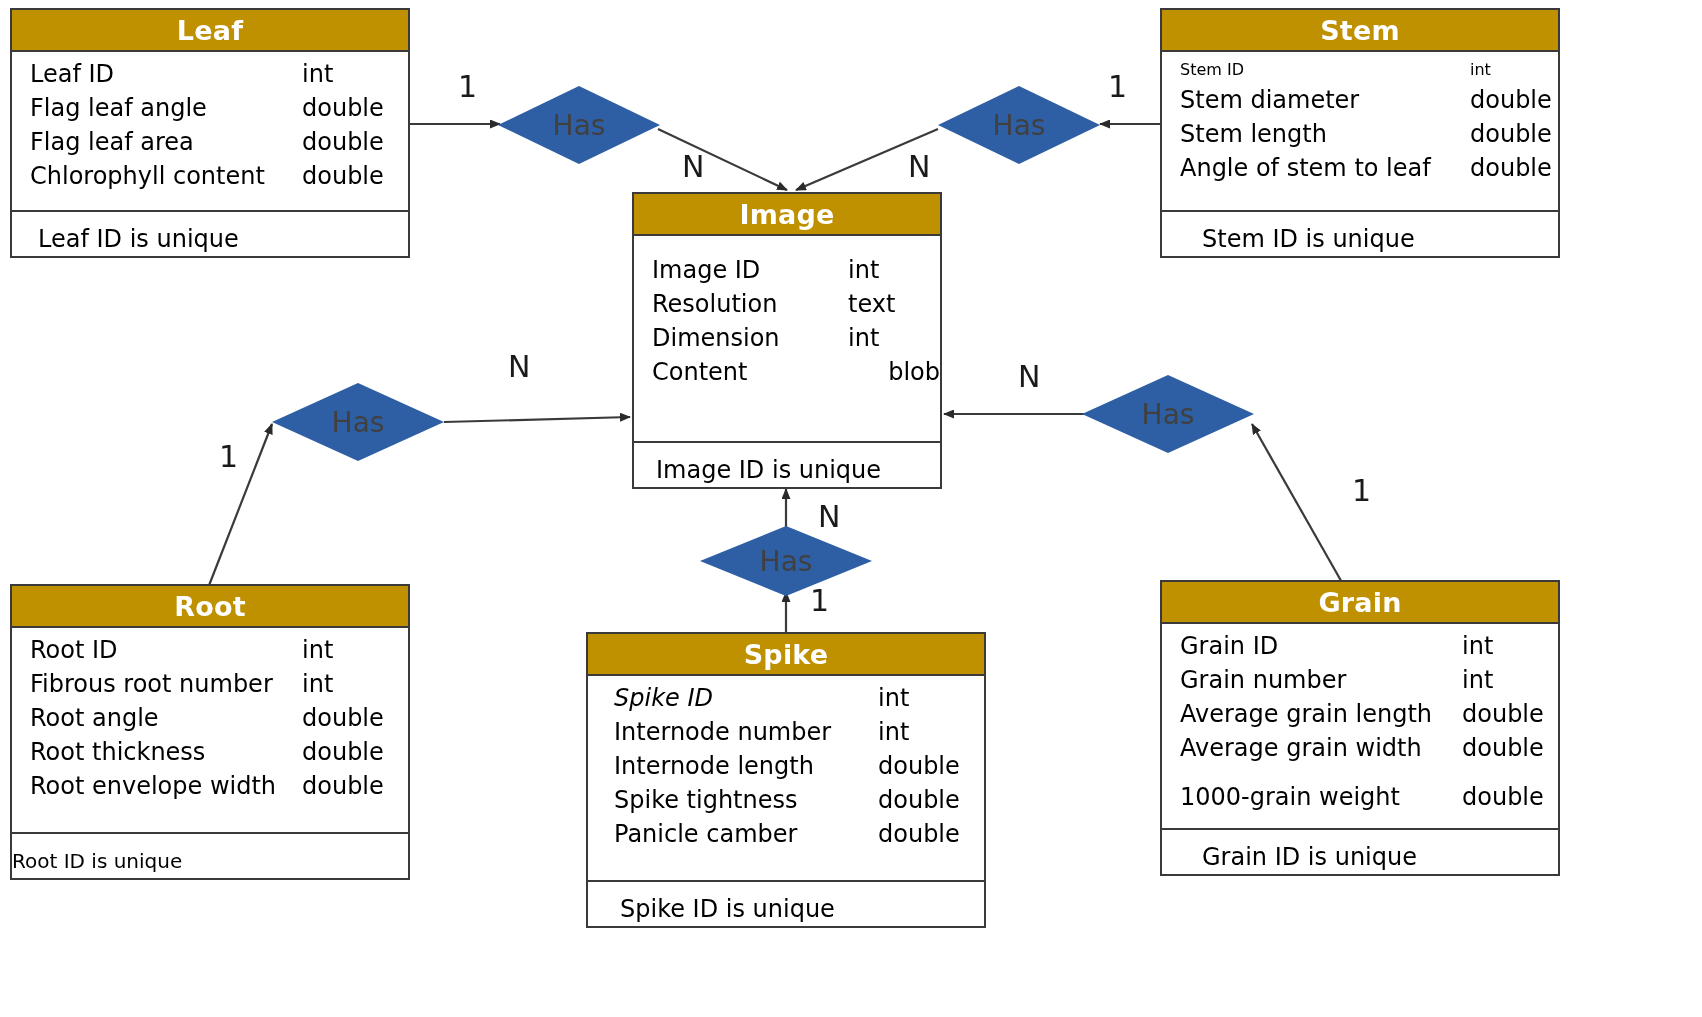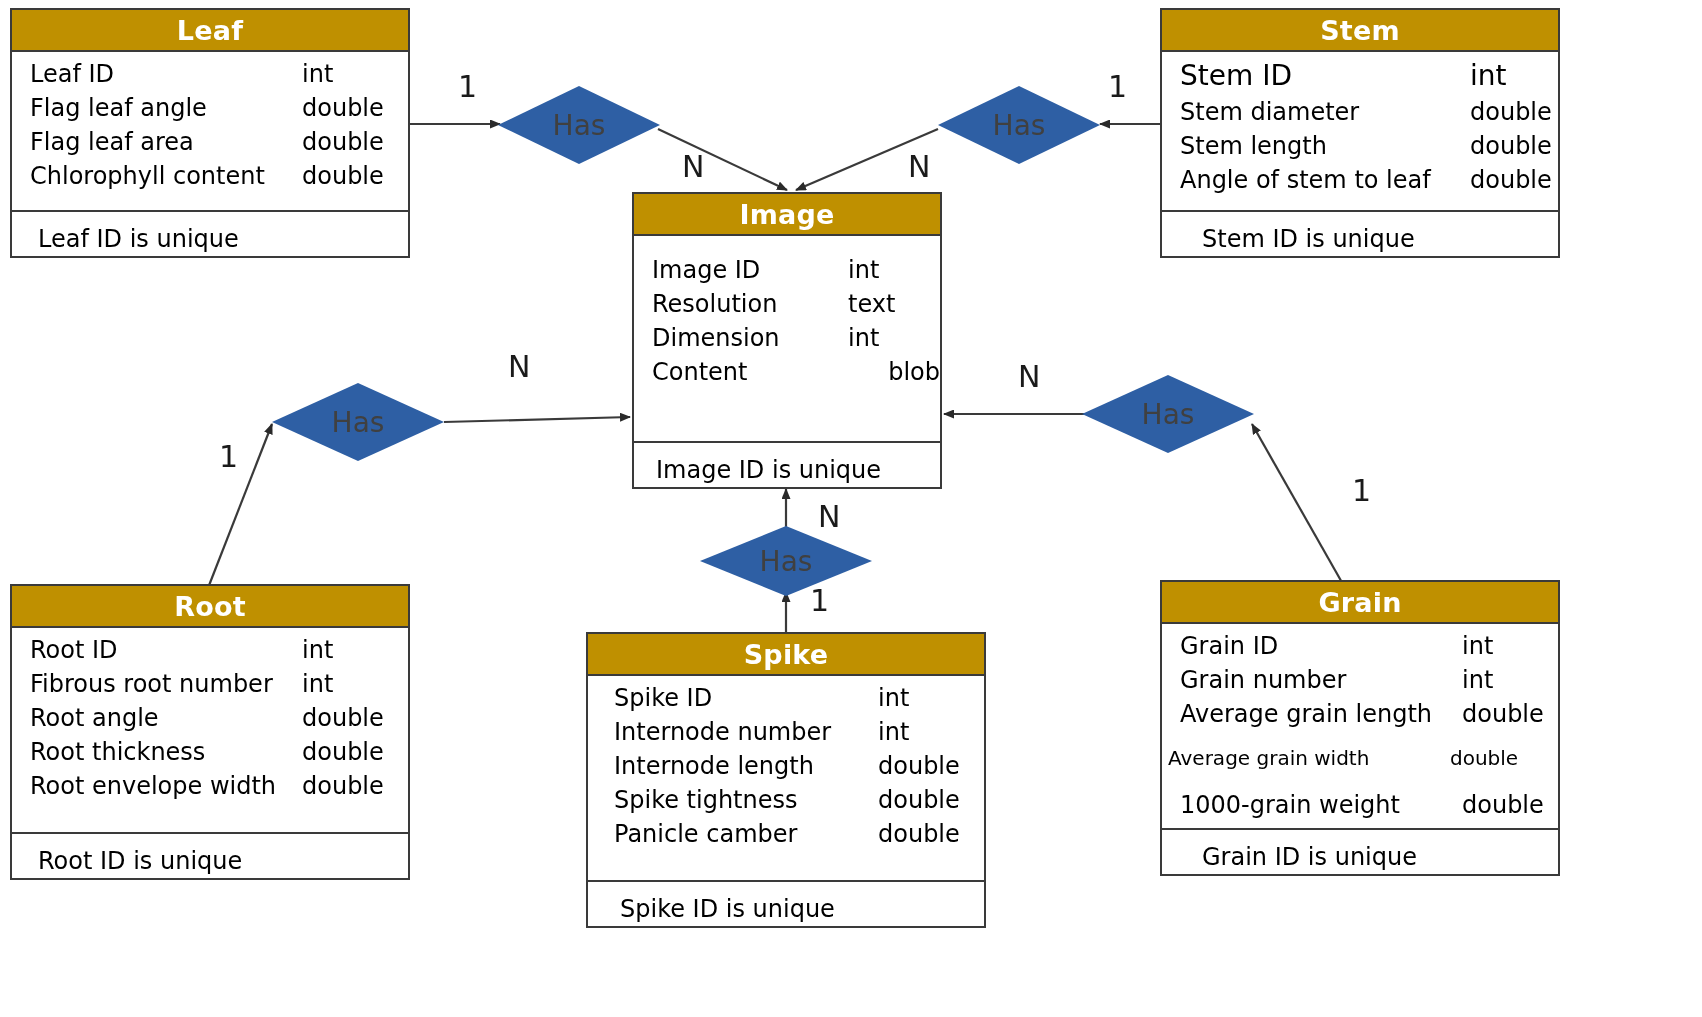--- a/index.html
+++ b/index.html
@@ -82,21 +82,21 @@
     </div>
   </div>
   <div class="ent-footer" style="height:56px;padding-left:26px;font-size:24px;">
     <span>Leaf ID is unique</span>
   </div>
 </div>
 
 <div class="entity" style="left:1160px;top:8px;width:400px;height:250px;">
   <div class="ent-header" style="height:42px;line-height:42px;font-size:27px;">Stem</div>
   <div class="ent-body" style="height:148px;">
-    <div class="attr-row" style="font-size:28px;padding:6px 0 0 18px;">
+    <div class="attr-row" style="font-size:16px;padding:6px 0 0 18px;">
       <span class="attr-name" style="width:290px;">Stem ID</span>
       <span class="attr-type">int</span>
     </div>
     <div class="attr-row" style="font-size:24px;padding:10px 0 0 18px;">
       <span class="attr-name" style="width:290px;">Stem diameter</span>
       <span class="attr-type">double</span>
     </div>
     <div class="attr-row" style="font-size:24px;padding:10px 0 0 18px;">
       <span class="attr-name" style="width:290px;">Stem length</span>
       <span class="attr-type">double</span>
@@ -153,30 +153,30 @@
     </div>
     <div class="attr-row" style="font-size:24px;padding:10px 0 0 18px;">
       <span class="attr-name" style="width:272px;">Root thickness</span>
       <span class="attr-type">double</span>
     </div>
     <div class="attr-row" style="font-size:24px;padding:10px 0 0 18px;">
       <span class="attr-name" style="width:272px;">Root envelope width</span>
       <span class="attr-type">double</span>
     </div>
   </div>
-  <div class="ent-footer" style="height:56px;padding-left:26px;font-size:24px;">
+  <div class="ent-footer" style="height:56px;font-size:20px;">
     <span>Root ID is unique</span>
   </div>
 </div>
 
 <div class="entity" style="left:586px;top:632px;width:400px;height:296px;">
   <div class="ent-header" style="height:42px;line-height:42px;font-size:27px;">Spike</div>
   <div class="ent-body" style="height:194px;">
     <div class="attr-row" style="font-size:24px;padding:6px 0 0 26px;">
-      <span class="attr-name" style="width:264px;">Spike ID</span>
+      <span class="attr-name" style="width:264px;font-style:italic;">Spike ID</span>
       <span class="attr-type">int</span>
     </div>
     <div class="attr-row" style="font-size:24px;padding:10px 0 0 26px;">
       <span class="attr-name" style="width:264px;">Internode number</span>
       <span class="attr-type">int</span>
     </div>
     <div class="attr-row" style="font-size:24px;padding:10px 0 0 26px;">
       <span class="attr-name" style="width:264px;">Internode length</span>
       <span class="attr-type">double</span>
     </div>
@@ -202,21 +202,21 @@
       <span class="attr-type">int</span>
     </div>
     <div class="attr-row" style="font-size:24px;padding:10px 0 0 18px;">
       <span class="attr-name" style="width:282px;">Grain number</span>
       <span class="attr-type">int</span>
     </div>
     <div class="attr-row" style="font-size:24px;padding:10px 0 0 18px;">
       <span class="attr-name" style="width:282px;">Average grain length</span>
       <span class="attr-type">double</span>
     </div>
-    <div class="attr-row" style="font-size:20px;padding:10px 0 0 6px;margin-top:12px;">
+    <div class="attr-row" style="font-size:24px;padding:10px 0 0 18px;">
       <span class="attr-name" style="width:282px;">Average grain width</span>
       <span class="attr-type">double</span>
     </div>
     <div class="attr-row" style="font-size:24px;padding:10px 0 0 18px;margin-top:15px;">
       <span class="attr-name" style="width:282px;">1000-grain weight</span>
       <span class="attr-type">double</span>
     </div>
   </div>
   <div class="ent-footer" style="height:56px;padding-left:40px;font-size:24px;">
     <span>Grain ID is unique</span>

